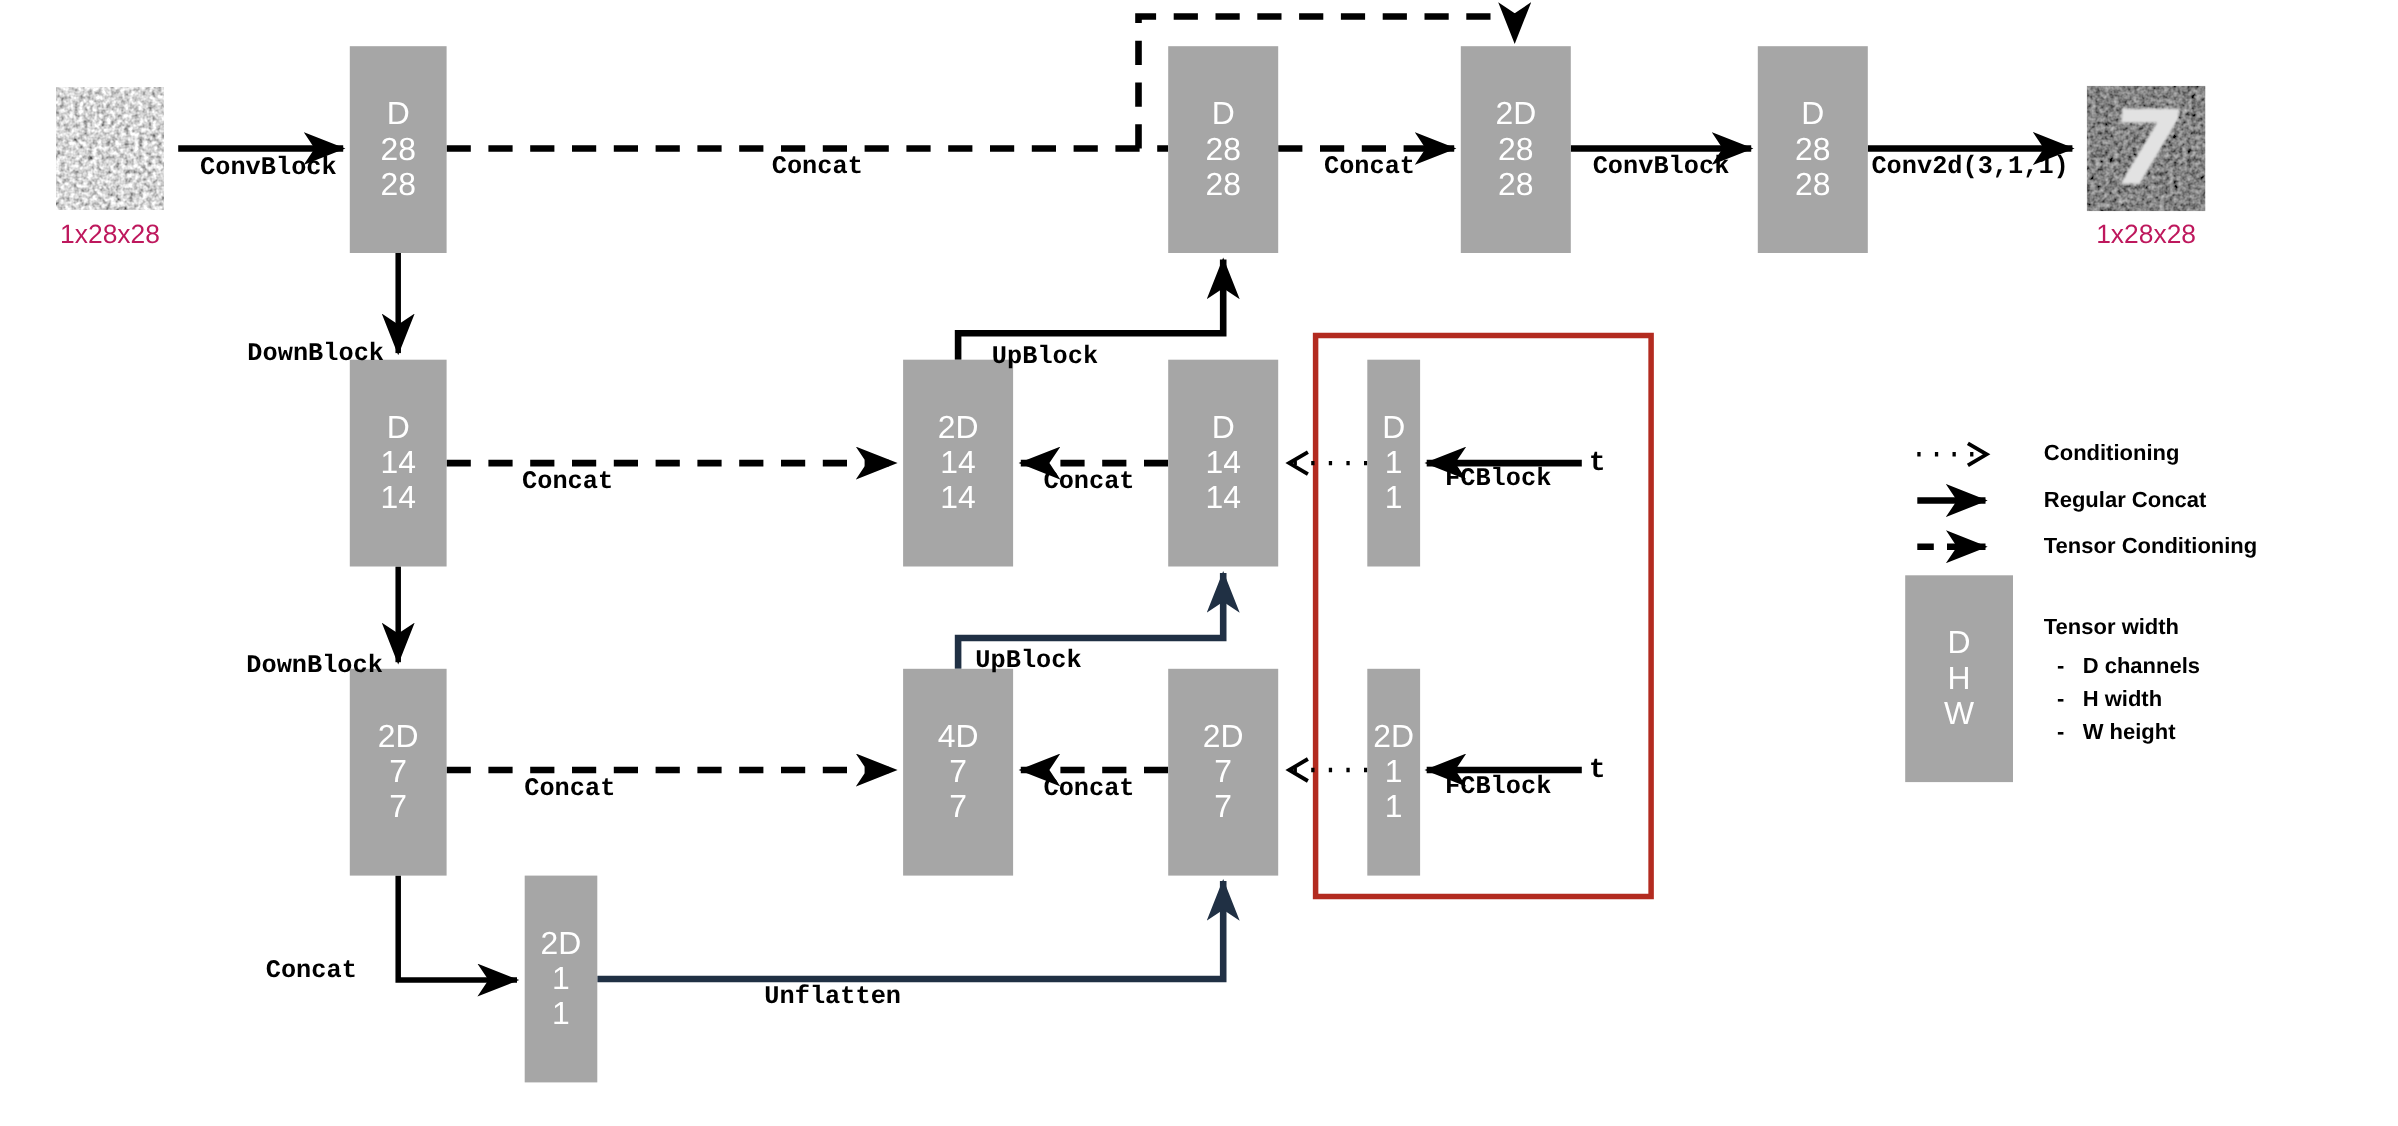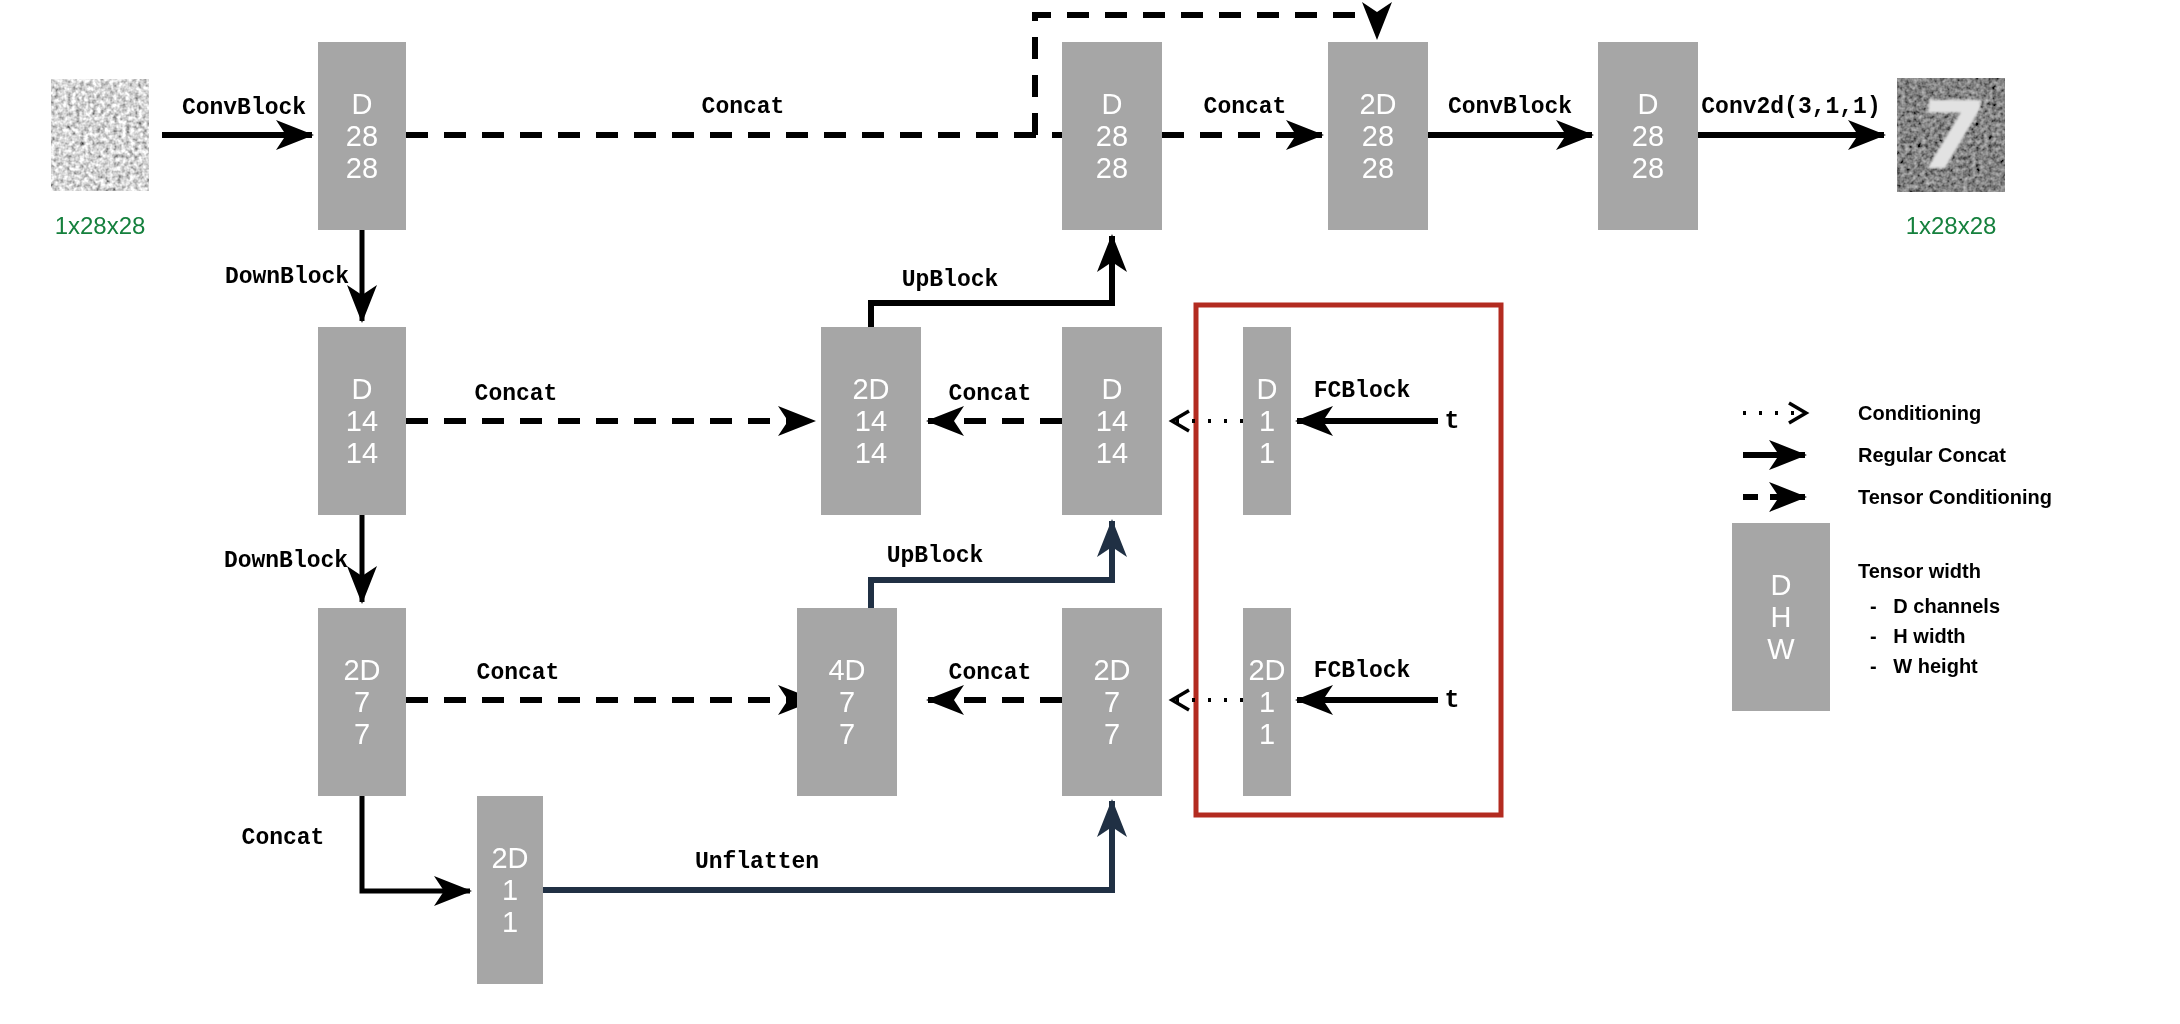--- a/index.html
+++ b/index.html
@@ -3,25 +3,25 @@
 <meta charset="utf-8">
 <style>
   html,body{margin:0;padding:0;background:#fff;}
   .canvas{position:relative;width:2180px;height:1024px;background:#ffffff;overflow:hidden;
           font-family:"Liberation Sans",sans-serif;}
   .edges{position:absolute;left:0;top:0;}
   .block{position:absolute;background:#a6a6a6;color:#ffffff;display:flex;flex-direction:column;
          align-items:center;justify-content:center;text-align:center;
          font-family:"Liberation Sans",sans-serif;font-size:29px;line-height:32px;font-weight:400;}
   .elabel{position:absolute;transform:translate(-50%,-50%);font-family:"Liberation Mono",monospace;
-          font-weight:700;font-size:23px;color:#000;white-space:nowrap;}
+          font-weight:700;font-size:23px;color:#000;white-space:nowrap;margin-top:44px;}
   .tlabel{position:absolute;transform:translate(-50%,-50%);font-family:"Liberation Mono",monospace;
           font-weight:700;font-size:25px;color:#000;}
   .imglabel{position:absolute;transform:translate(-50%,-50%);font-family:"Liberation Sans",sans-serif;
-          font-size:24px;color:#15803d;white-space:nowrap;margin-top:12px;}
+          font-size:24px;color:#be185d;white-space:nowrap;}
   .legend-text{position:absolute;transform:translateY(-50%);font-family:"Liberation Sans",sans-serif;
           font-weight:700;font-size:20px;color:#000;white-space:pre;}
   .imgbox{position:absolute;overflow:hidden;}
   .digit{position:absolute;left:0;top:0;right:0;bottom:0;display:flex;align-items:center;justify-content:center;
          font-family:"DejaVu Sans",sans-serif;font-weight:700;font-size:94px;color:#e2e2e2;
          transform:skewX(-8deg);filter:blur(0.9px);}
 </style>
 </head>
 <body>
 
@@ -126,21 +126,21 @@
   <div class="block" style="left:477px;top:796px;width:66px;height:188px">
     <span>2D</span>
     <span>1</span>
     <span>1</span>
   </div>
   <div class="block" style="left:821px;top:327px;width:100px;height:188px">
     <span>2D</span>
     <span>14</span>
     <span>14</span>
   </div>
-  <div class="block" style="left:797px;top:608px;width:100px;height:188px">
+  <div class="block" style="left:821px;top:608px;width:100px;height:188px">
     <span>4D</span>
     <span>7</span>
     <span>7</span>
   </div>
   <div class="block" style="left:1062px;top:42px;width:100px;height:188px">
     <span>D</span>
     <span>28</span>
     <span>28</span>
   </div>
   <div class="block" style="left:1062px;top:327px;width:100px;height:188px">

